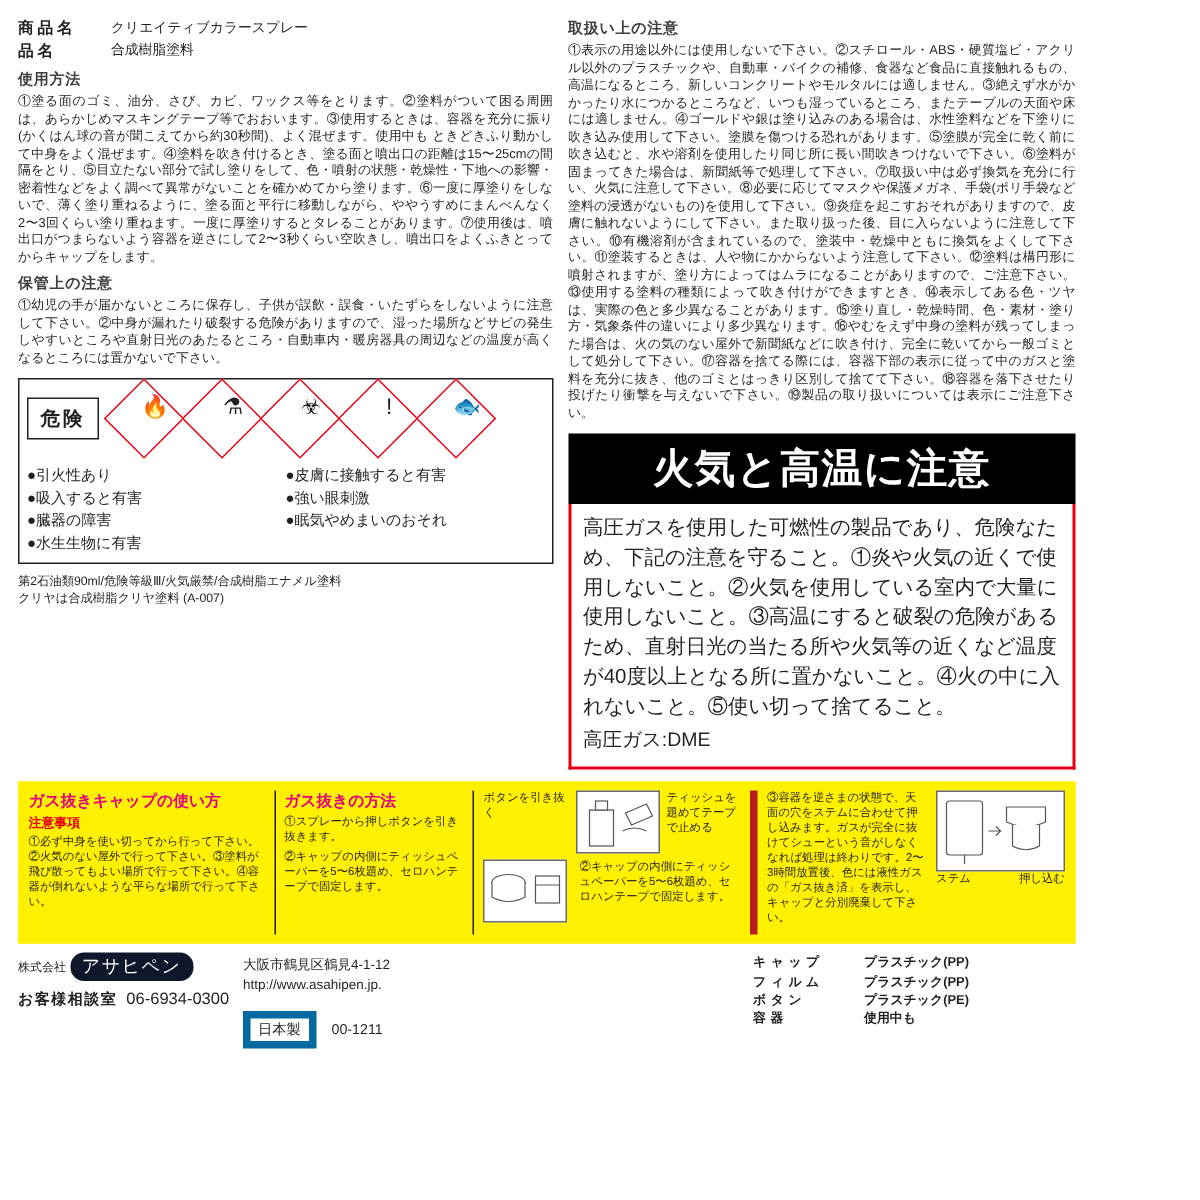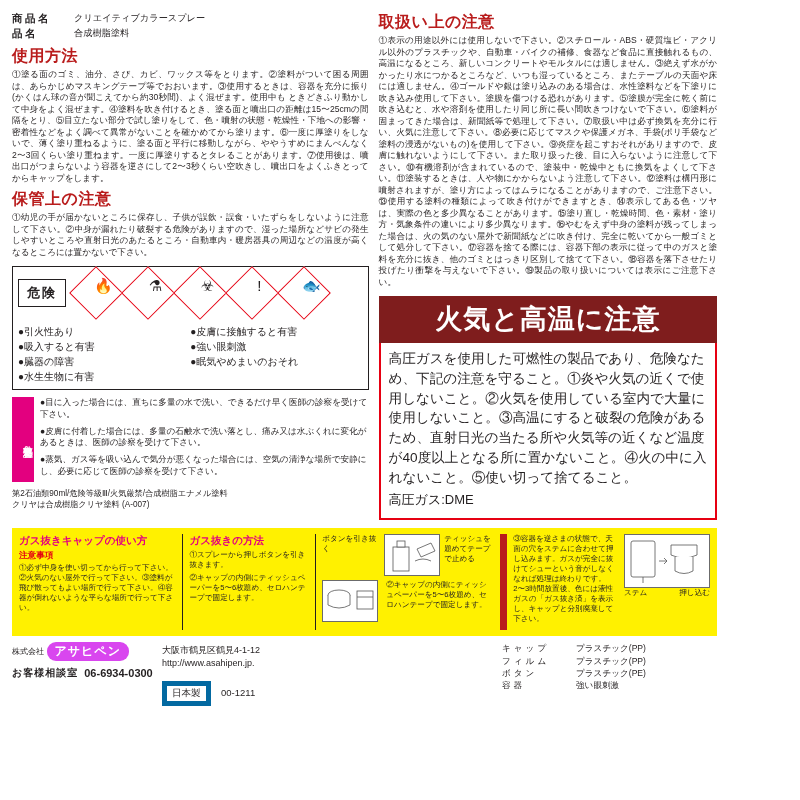--- a/index.html
+++ b/index.html
@@ -36,23 +36,23 @@
     color: #231f20;
   }
   .spec-val {
     font-size: 9.2px;
     line-height: 1.3;
     padding-top: 1px;
   }
 
   
   .sec-h {
-    font-size: 16px;
-    font-weight: bold;
-    color: #b91c1c;
+    font-size: 10px;
+    font-weight: bold;
+    color: #404040;
     margin: 5px 0 2px 0;
     letter-spacing: 0.5px;
   }
 
   .body-txt {
     font-size: 8.6px;
     line-height: 1.34;
     text-align: justify;
   }
 
@@ -139,21 +139,21 @@
   .aid-body p { margin: 0 0 5px 0; }
 
   .small-legal {
     font-size: 8.2px;
     line-height: 1.35;
     margin-top: 6px;
   }
 
   
   .fire-banner {
-    background: #7f1d1d;
+    background: #000000;
     color: #fff;
     text-align: center;
     font-size: 27px;
     font-weight: bold;
     letter-spacing: 1px;
     padding: 5px 0 6px 0;
     margin-top: 8px;
   }
   .fire-box {
     border: 2px solid #e60012;
@@ -175,21 +175,21 @@
     border: 1px solid #fff100;
     display: flex;
     padding: 5px 6px;
     box-sizing: border-box;
     height: 108px;
   }
   .y-col { box-sizing: border-box; }
   .y1 { width: 186px; padding-right: 6px; }
   .y2 { width: 150px; padding-right: 6px; border-left: 1px solid #231f20; padding-left: 6px;}
   .y3 { width: 200px; padding-right: 6px; border-left: 1px solid #231f20; padding-left: 6px;}
-  .y4 { width: 238px; border-left: 7px solid #b91c1c; padding-left: 6px;}
+  .y4 { width: 238px; border-left: 5px solid #b91c1c; padding-left: 6px;}
   .y-title {
     font-size: 10.5px;
     font-weight: bold;
     color: #e3007f;
     margin-bottom: 2px;
   }
   .y-sub {
     font-size: 8.6px;
     font-weight: bold;
     color: #e60012;
@@ -215,49 +215,49 @@
   .f-left { width: 150px; }
   .f-mid { flex: 1; padding-top: 2px; }
   .f-right { width: 215px; font-size: 8.6px; line-height: 1.45; }
   .corp {
     font-size: 8px;
     display: inline-block;
     vertical-align: middle;
   }
   .logo-pill {
     display: inline-block;
-    background: #d946ef;
+    background: #0f172a;
     color: #fff;
     font-size: 12px;
-    font-weight: bold;
+    font-weight: normal;
     padding: 1px 8px;
     border-radius: 9px;
     letter-spacing: 1px;
     vertical-align: middle;
   }
   .addr { font-size: 9px; line-height: 1.4; }
   .cs-row {
     margin-top: 5px;
     display: flex;
     align-items: center;
     gap: 6px;
   }
   .cs-label {
     font-size: 10px;
     font-weight: bold;
     letter-spacing: 1px;
   }
-  .cs-num { font-size: 11px; font-weight: bold; }
+  .cs-num { font-size: 11px; font-weight: normal; }
   .made {
     border: 5px solid #0369a1;
     font-size: 9.5px;
     padding: 1px 5px;
     display: inline-block;
   }
-  .specs-kv { display: flex; }
+  .specs-kv { display: flex; font-weight: bold; }
   .specs-kv .k { width: 74px; flex: 0 0 74px; letter-spacing: 3px;}
   .nowrap { white-space: nowrap; }
 </style>
 </head>
 <body>
 
 <div class="page">
 
   <div class="cols">
 
@@ -315,28 +315,20 @@
           <div>●引火性あり</div>
           <div>●皮膚に接触すると有害</div>
           <div>●吸入すると有害</div>
           <div>●強い眼刺激</div>
           <div>●臓器の障害</div>
           <div>●眠気やめまいのおそれ</div>
           <div>●水生生物に有害</div>
         </div>
       </div>
 
-      <div class="aid">
-        <div class="aid-tab">救急処置</div>
-        <div class="aid-body">
-          <p>●目に入った場合には、直ちに多量の水で洗い、できるだけ早く医師の診察を受けて下さい。</p>
-          <p>●皮膚に付着した場合には、多量の石鹸水で洗い落とし、痛み又は水ぶくれに変化があるときは、医師の診察を受けて下さい。</p>
-          <p>●蒸気、ガス等を吸い込んで気分が悪くなった場合には、空気の清浄な場所で安静にし、必要に応じて医師の診察を受けて下さい。</p>
-        </div>
-      </div>
 
       <div class="small-legal">第2石油類90ml/危険等級Ⅲ/火気厳禁/合成樹脂エナメル塗料</div>
       <div class="small-legal" style="margin-top:0">クリヤは合成樹脂クリヤ塗料 (A-007)</div>
     </div>
 
     <div class="col-r">
       <div class="sec-h" style="margin-top:0">取扱い上の注意</div>
       <div class="body-txt">①表示の用途以外には使用しないで下さい。②スチロール・ABS・硬質塩ビ・アクリル以外のプラスチックや、自動車・バイクの補修、食器など食品に直接触れるもの、高温になるところ、新しいコンクリートやモルタルには適しません。③絶えず水がかかったり水につかるところなど、いつも湿っているところ、またテーブルの天面や床には適しません。④ゴールドや銀は塗り込みのある場合は、水性塗料などを下塗りに吹き込み使用して下さい。塗膜を傷つける恐れがあります。⑤塗膜が完全に乾く前に吹き込むと、水や溶剤を使用したり同じ所に長い間吹きつけないで下さい。⑥塗料が固まってきた場合は、新聞紙等で処理して下さい。⑦取扱い中は必ず換気を充分に行い、火気に注意して下さい。⑧必要に応じてマスクや保護メガネ、手袋(ポリ手袋など塗料の浸透がないもの)を使用して下さい。⑨炎症を起こすおそれがありますので、皮膚に触れないようにして下さい。また取り扱った後、目に入らないように注意して下さい。⑩有機溶剤が含まれているので、塗装中・乾燥中ともに換気をよくして下さい。⑪塗装するときは、人や物にかからないよう注意して下さい。⑫塗料は構円形に噴射されますが、塗り方によってはムラになることがありますので、ご注意下さい。⑬使用する塗料の種類によって吹き付けができますとき、⑭表示してある色・ツヤは、実際の色と多少異なることがあります。⑮塗り直し・乾燥時間、色・素材・塗り方・気象条件の違いにより多少異なります。⑯やむをえず中身の塗料が残ってしまった場合は、火の気のない屋外で新聞紙などに吹き付け、完全に乾いてから一般ゴミとして処分して下さい。⑰容器を捨てる際には、容器下部の表示に従って中のガスと塗料を充分に抜き、他のゴミとはっきり区別して捨てて下さい。⑱容器を落下させたり投げたり衝撃を与えないで下さい。⑲製品の取り扱いについては表示にご注意下さい。</div>
 
       <div class="fire-banner">火気と高温に注意</div>
@@ -438,18 +430,18 @@
       <div class="specs-kv">
         <span class="k">フィルム</span>
         <span class="nowrap">プラスチック(PP)</span>
       </div>
       <div class="specs-kv">
         <span class="k">ボタン</span>
         <span class="nowrap">プラスチック(PE)</span>
       </div>
       <div class="specs-kv">
         <span class="k">容器</span>
-        <span class="nowrap">強い眼刺激</span>
+        <span class="nowrap">使用中も</span>
       </div>
     </div>
   </div>
 
 </div>
 
 </body></html>

